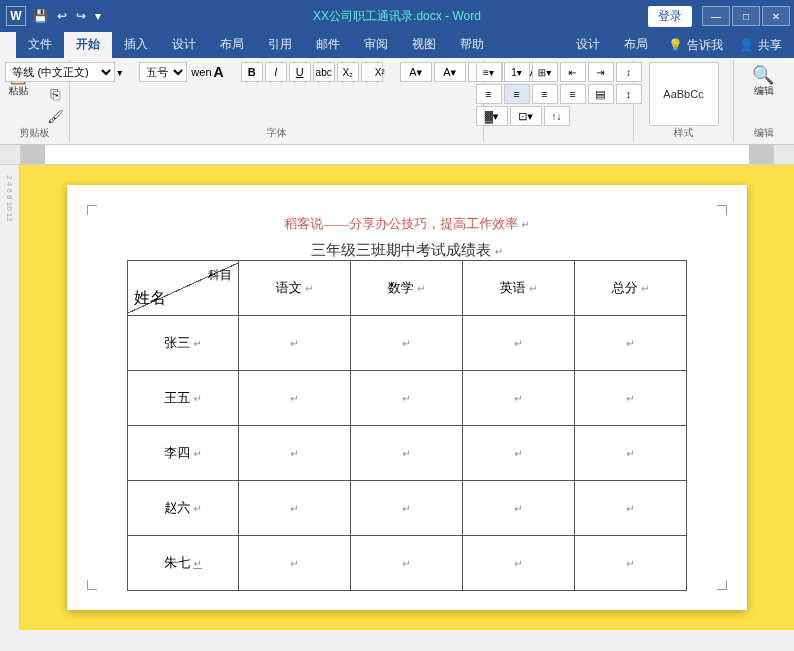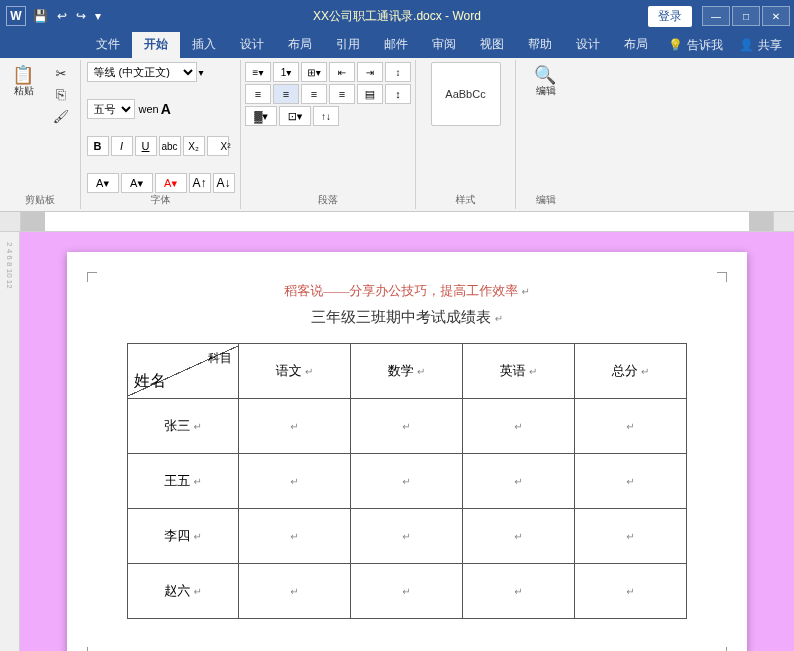--- a/index.html
+++ b/index.html
@@ -20,21 +20,21 @@
       align-items: center;
       gap: 4px;
       padding-left: 6px;
       flex: 1;
     }
     #titlebar .title-center {
       position: absolute;
       left: 50%;
       transform: translateX(-50%);
       font-size: 12px;
-      color: #fef9c3;
+      color: #5eead4;
       white-space: nowrap;
     }
     #titlebar .title-right {
       display: flex;
       align-items: center;
       gap: 2px;
       padding-right: 4px;
     }
     .title-icon { width: 20px; height: 20px; background: #2b579a; border: 1px solid rgba(255,255,255,0.5); display: flex; align-items: center; justify-content: center; font-size: 10px; }
     .qs-btn { background: #fff; color: #2b579a; border: none; padding: 2px 10px; font-size: 12px; border-radius: 2px; cursor: pointer; margin-right: 8px; }
@@ -151,21 +151,21 @@
       display: flex;
       flex-direction: column;
       font-size: 9px;
       color: #999;
       padding-top: 10px;
       align-items: center;
       gap: 12px;
     }
     #content-area {
       flex: 1;
-      background: #f0abfc;
+      background: #fde047;
       overflow: auto;
       display: flex;
       justify-content: center;
       padding: 20px 10px;
     }
     #page {
       width: 680px;
       min-height: 420px;
       background: white;
       box-shadow: 0 2px 8px rgba(0,0,0,0.3);
@@ -178,21 +178,21 @@
       text-align: center;
       font-size: 13px;
       color: #c8564b;
       margin-bottom: 8px;
       font-family: "SimSun", serif;
     }
     .doc-title {
       text-align: center;
       font-size: 15px;
       color: #333;
-      margin-bottom: 16px;
+      margin-bottom: 0;
       font-family: "SimSun", serif;
       font-weight: normal;
     }
 
     
     .score-table {
       width: 100%;
       border-collapse: collapse;
       font-family: "SimSun", serif;
       font-size: 13px;
@@ -237,21 +237,22 @@
     .corner-tl { top: 20px; left: 20px; border-top: 1px solid #999; border-left: 1px solid #999; }
     .corner-tr { top: 20px; right: 20px; border-top: 1px solid #999; border-right: 1px solid #999; }
     .corner-bl { bottom: 20px; left: 20px; border-bottom: 1px solid #999; border-left: 1px solid #999; }
     .corner-br { bottom: 20px; right: 20px; border-bottom: 1px solid #999; border-right: 1px solid #999; }
     
     
     .full-ribbon-tabs {
       display: flex;
       background: #2b579a;
       height: 26px;
-      justify-content: flex-end;
+      justify-content: space-between;
+      margin-left: 16px;
     }
     .tabs-left { display: flex; }
     .tabs-right { display: flex; align-items: center; padding-right: 4px; }
     .search-tab { 
       display: flex; align-items: center; gap: 4px;
       color: rgba(255,255,255,0.85); font-size: 12px; padding: 0 8px; cursor: pointer;
     }
   </style>
 </head>
 <body>
@@ -315,21 +316,21 @@
         <div style="display:flex;flex-direction:column;gap:2px;padding-top:2px;">
           <div class="rb-btn" style="font-size:13px;">✂</div>
           <div class="rb-btn" style="font-size:13px;">⎘</div>
           <div class="rb-btn" style="font-size:13px;">🖌</div>
         </div>
       </div>
       <div class="ribbon-group-label">剪贴板</div>
     </div>
 
     <div class="ribbon-group" style="min-width:160px;">
-      <div class="ribbon-group-content" style="flex-direction:column;gap:17px;">
+      <div class="ribbon-group-content" style="flex-direction:row;gap:17px;">
         <div class="font-row">
           <select class="font-select font-name">
             <option>等线 (中文正文)</option>
           </select>
           <span style="font-size:10px;cursor:pointer;">▾</span>
         </div>
         <div class="font-row">
           <select class="font-select font-size">
             <option>五号</option>
           </select>
@@ -372,21 +373,20 @@
           <div class="font-btn" style="width:26px;">≡</div>
           <div class="font-btn" style="width:26px;">▤</div>
           <div class="font-btn" style="width:26px;">↕</div>
         </div>
         <div class="font-row">
           <div class="font-btn" style="width:32px;">▓▾</div>
           <div class="font-btn" style="width:32px;">⊡▾</div>
           <div class="font-btn" style="width:26px;font-size:10px;">↑↓</div>
         </div>
       </div>
-      <div class="ribbon-group-label">段落</div>
     </div>
 
     <div class="ribbon-group" style="min-width:100px;">
       <div class="ribbon-group-content">
         <div class="rb-btn large" style="width:70px;height:64px;border:1px solid #c8c8c8;background:white;font-size:11px;padding:4px;">
           <span>AaBbCc</span>
         </div>
       </div>
       <div class="ribbon-group-label">样式</div>
     </div>
@@ -500,17 +500,27 @@
           <tr>
             <td>
               <span>赵六</span>
               <span class="paragraph-mark">↵</span>
             </td>
             <td><span class="paragraph-mark">↵</span></td>
             <td><span class="paragraph-mark">↵</span></td>
             <td><span class="paragraph-mark">↵</span></td>
             <td><span class="paragraph-mark">↵</span></td>
           </tr>
+          <tr>
+            <td>
+              <span>朱七</span>
+              <span class="paragraph-mark" style="text-decoration:underline;text-decoration-color:#e06c75;">↵</span>
+            </td>
+            <td><span class="paragraph-mark">↵</span></td>
+            <td><span class="paragraph-mark">↵</span></td>
+            <td><span class="paragraph-mark">↵</span></td>
+            <td><span class="paragraph-mark">↵</span></td>
+          </tr>
         </tbody>
       </table>
     </div>
   </div>
 </div>
 
 </body></html>

